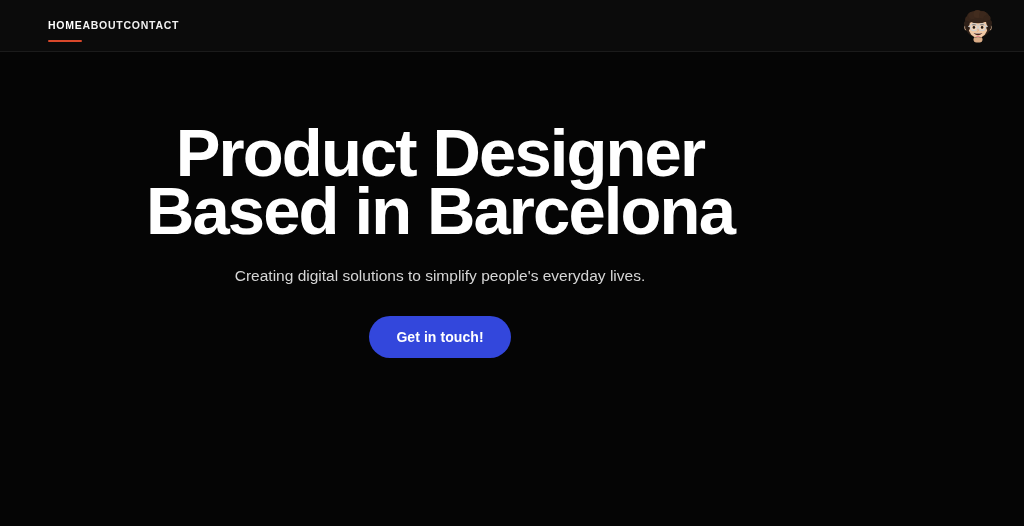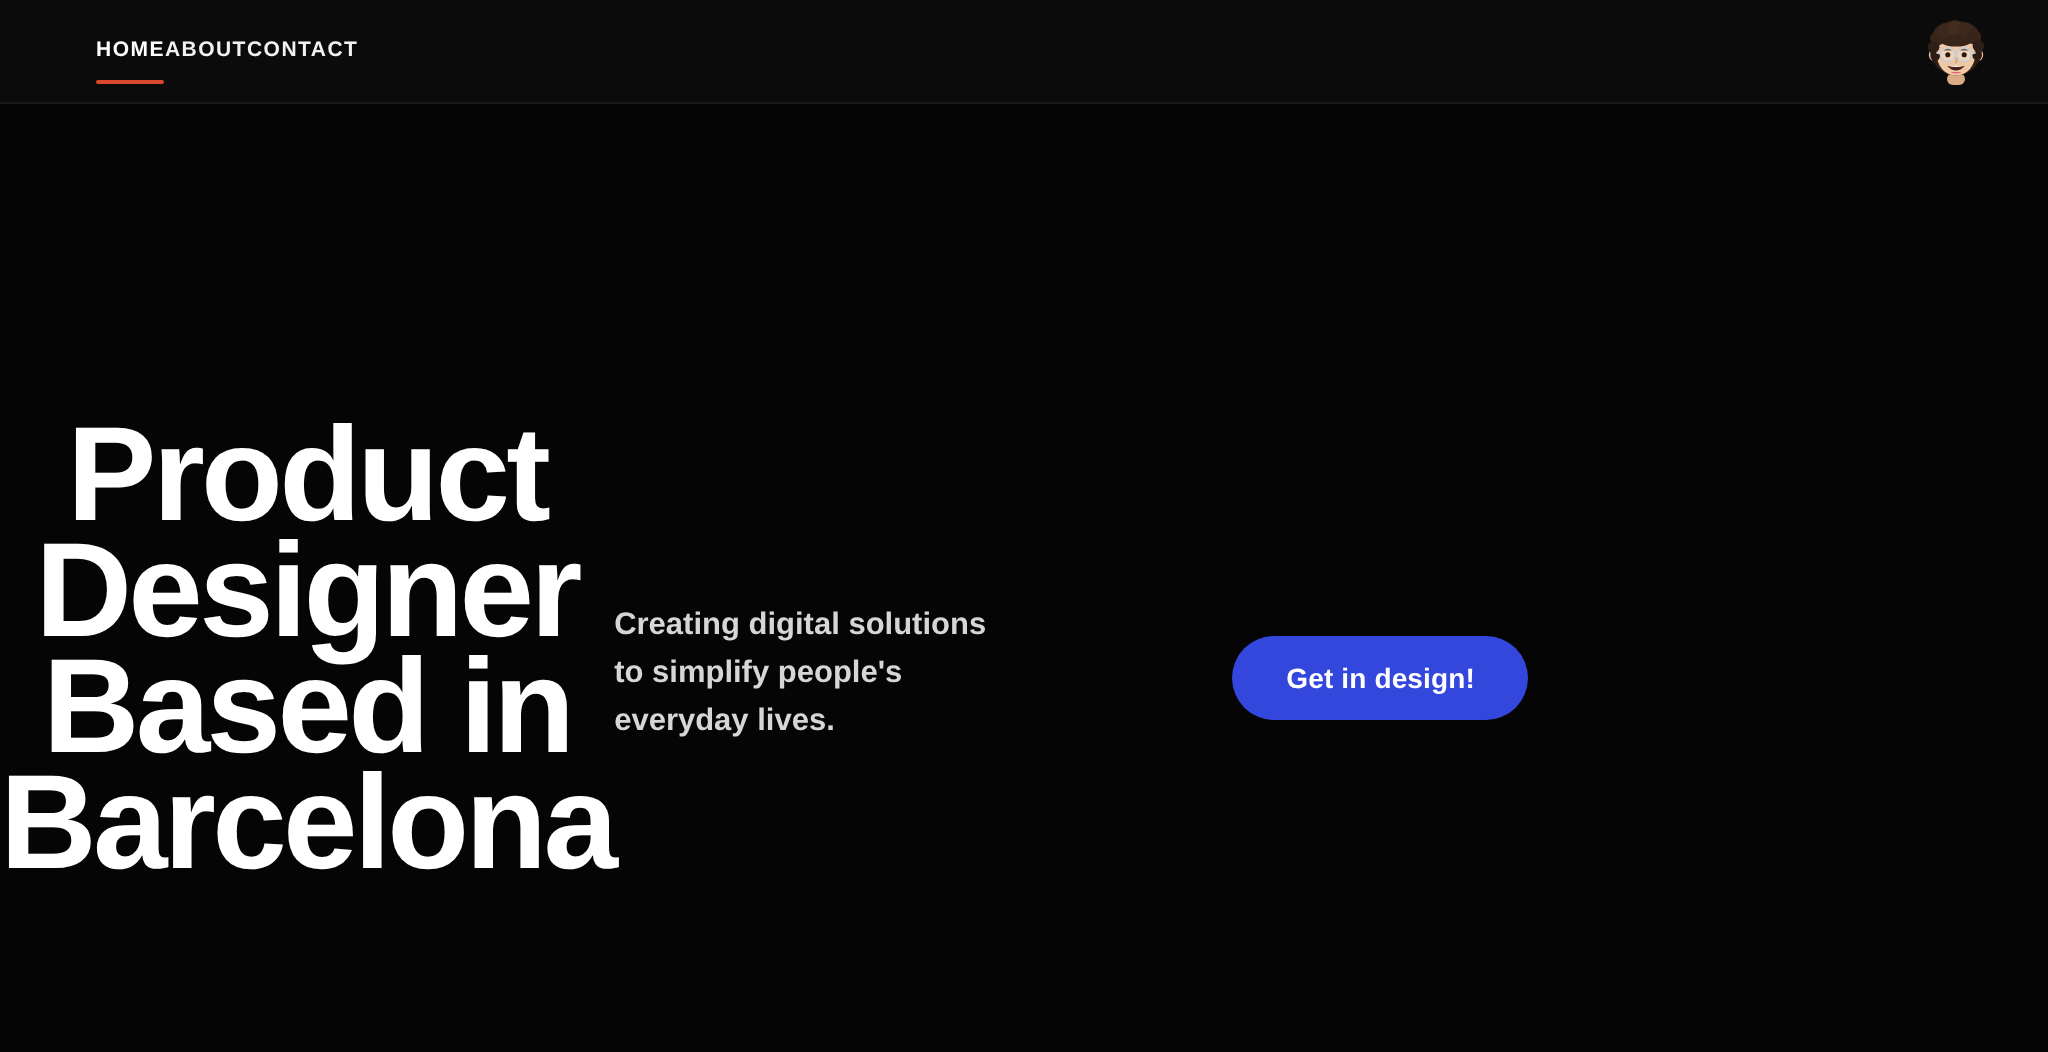--- a/index.html
+++ b/index.html
@@ -83,41 +83,41 @@
   }
   .avatar svg { display:block; width:36px; height:36px; }
 
   
   .hero {
     position:absolute;
     top:52px; left:0;
     width:880px;
     height:474px;
     display:flex;
-    flex-direction:row;
+    flex-direction:column;
     align-items:center;
     padding-top:72px;
   }
 
   .hero-title {
     color:#ffffff;
     font-size:67px;
     font-weight:bold;
     line-height:58px;
     letter-spacing:-0.028em;
     text-align:center;
     max-width:860px;
   }
   .hero-title .tline { display:block; }
 
   .hero-sub {
     margin-top:24px;
     color:#d6d6d6;
     font-size:15.5px;
-    font-weight:bold;
+    font-weight:normal;
     line-height:24px;
     text-align:left;
     max-width:470px;
   }
   .hero-sub .sline { display:block; }
 
   .cta-wrap {
     margin-top:28px;
     display:flex;
     justify-content:center;
@@ -212,18 +212,18 @@
     <h1 class="hero-title">
       <span class="tline">Product Designer</span>
       <span class="tline">Based in Barcelona</span>
     </h1>
 
     <p class="hero-sub">
       <span class="sline">Creating digital solutions to simplify people's everyday lives.</span>
     </p>
 
     <div class="cta-wrap">
-      <button type="button" class="cta-button">Get in design!</button>
+      <button type="button" class="cta-button">Get in touch!</button>
     </div>
 
   </section>
 
 </div>
 
 </body></html>

